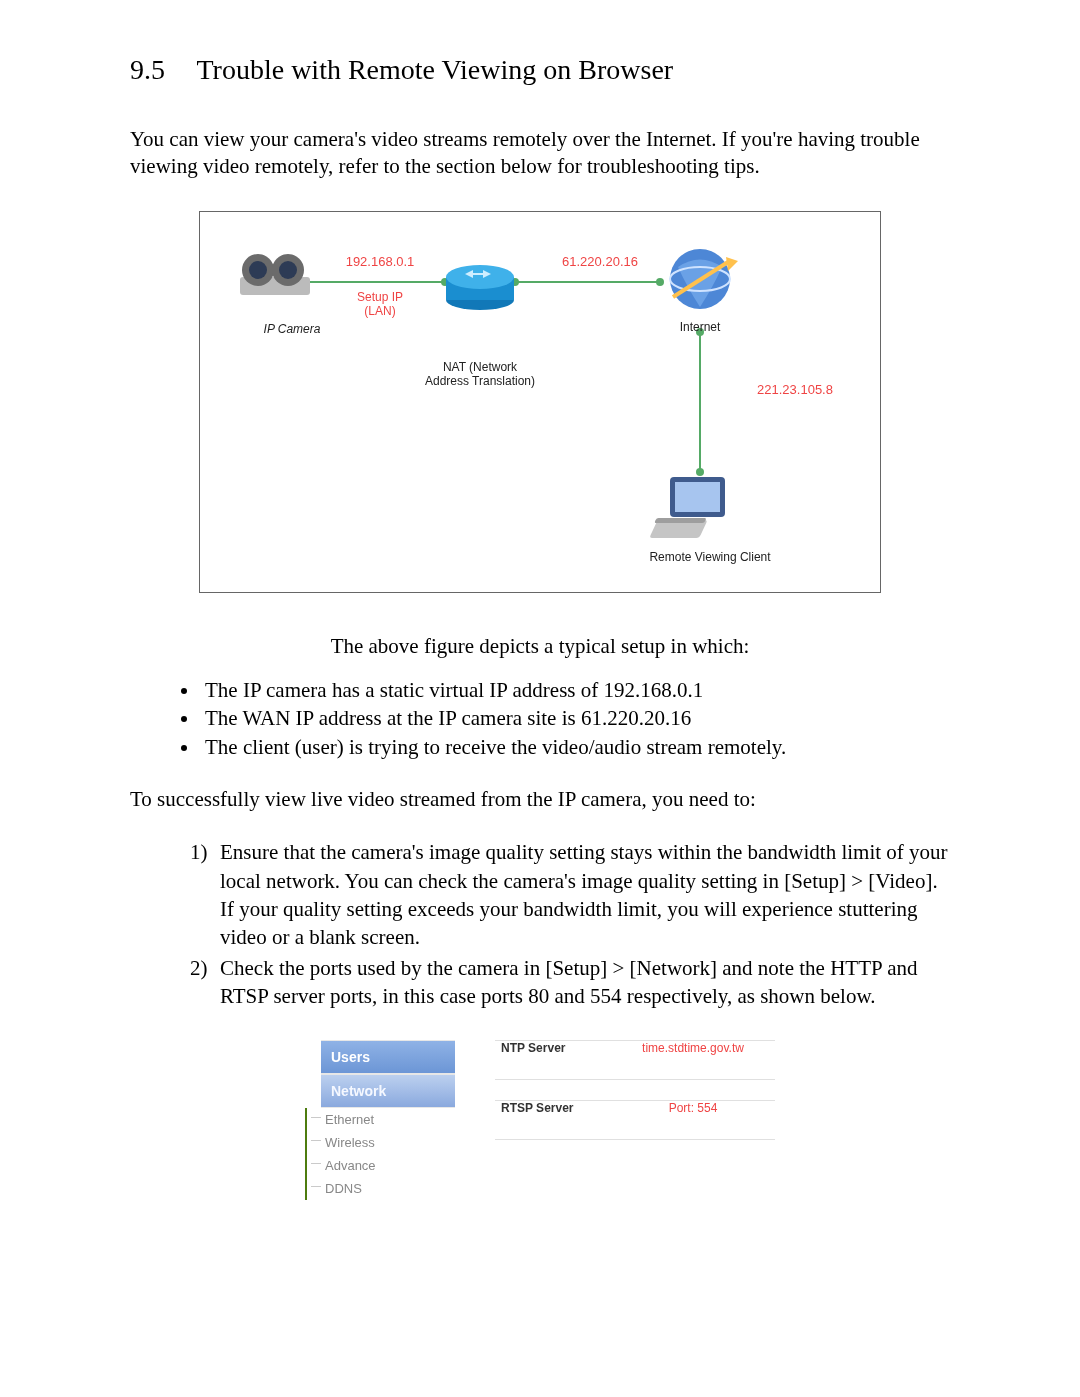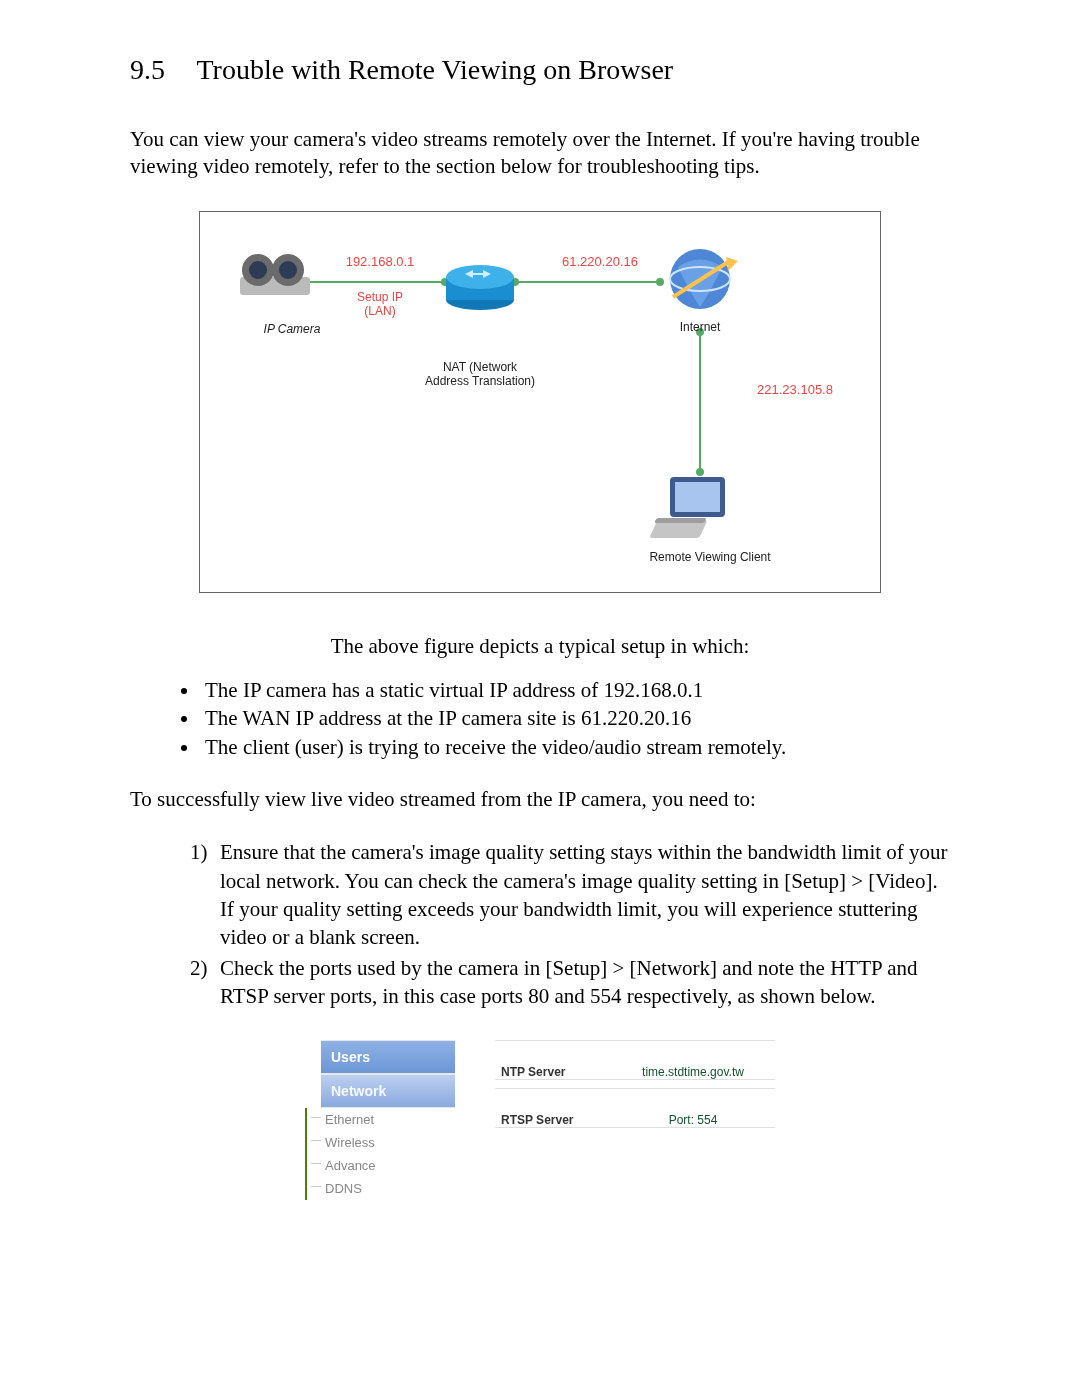--- a/index.html
+++ b/index.html
@@ -137,35 +137,35 @@
   }
   .tbl-col {
     width: 280px;
   }
   .srow {
     display: flex;
     border-top: 1px solid #e0e0e0;
     border-bottom: 1px solid #e0e0e0;
     background: #fff;
     height: 38px;
-    align-items: flex-end;
-    margin-bottom: 8px;
+    align-items: flex-start;
+    margin-bottom: 20px;
   }
   .srow .k {
     width: 110px;
     font-weight: bold;
     font-size: 12px;
     padding-left: 6px;
     color: #333;
   }
   .srow .v {
     flex: 1;
     text-align: center;
     font-size: 12px;
-    color: #14532d;
+    color: #ef4444;
   }
 </style>
 </head>
 <body>
 
 <div class="page">
 
   <h2 class="section-heading">
     <span class="num">9.5</span>
     <span>Trouble with Remote Viewing on Browser</span>

